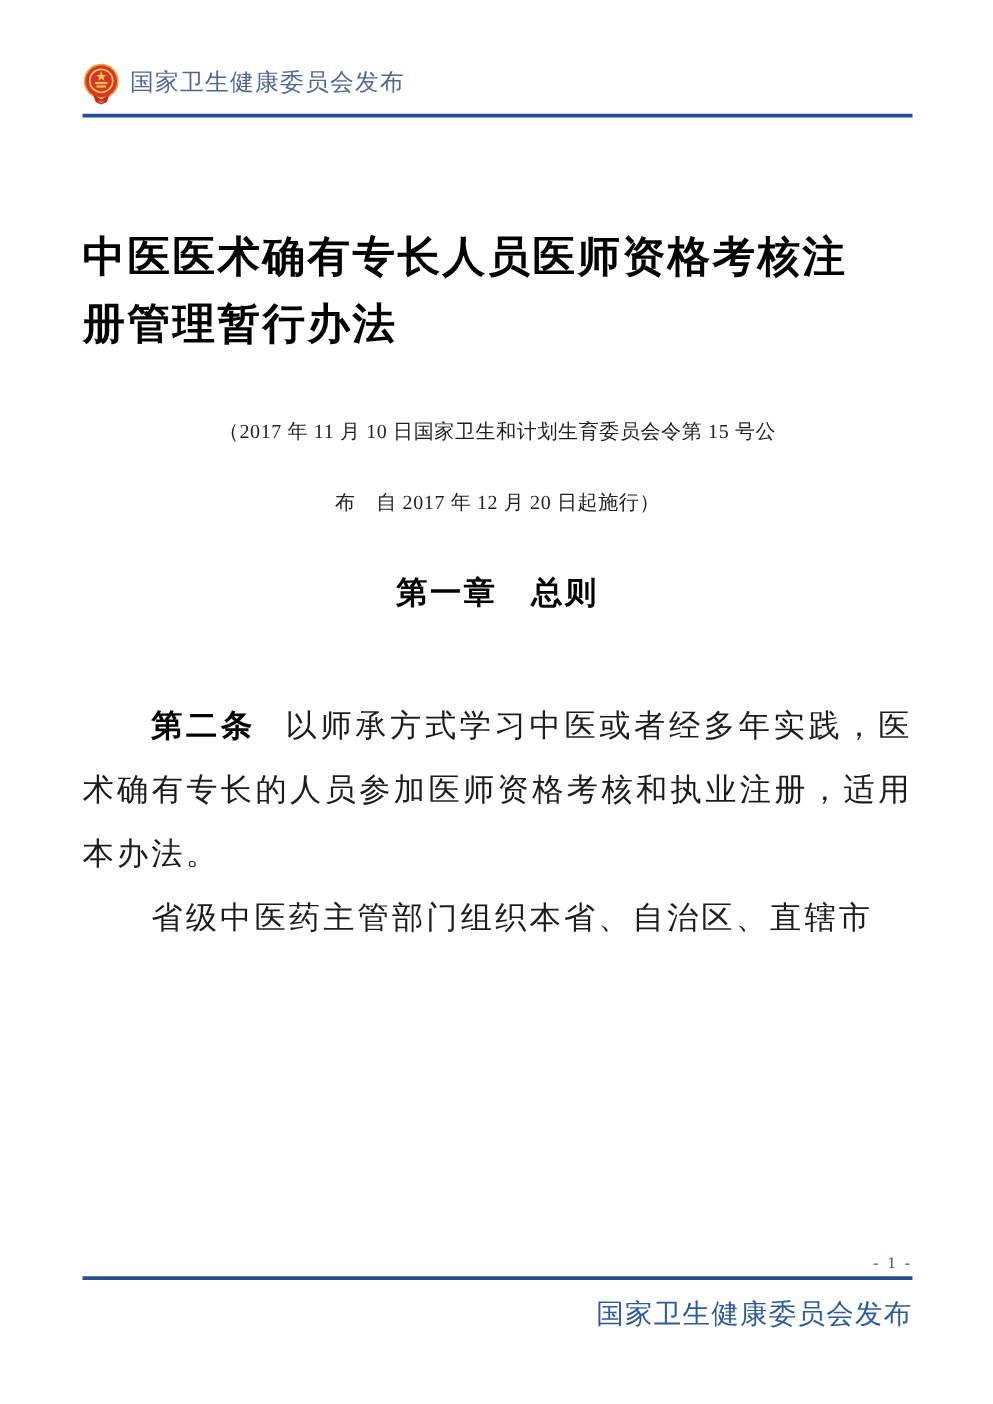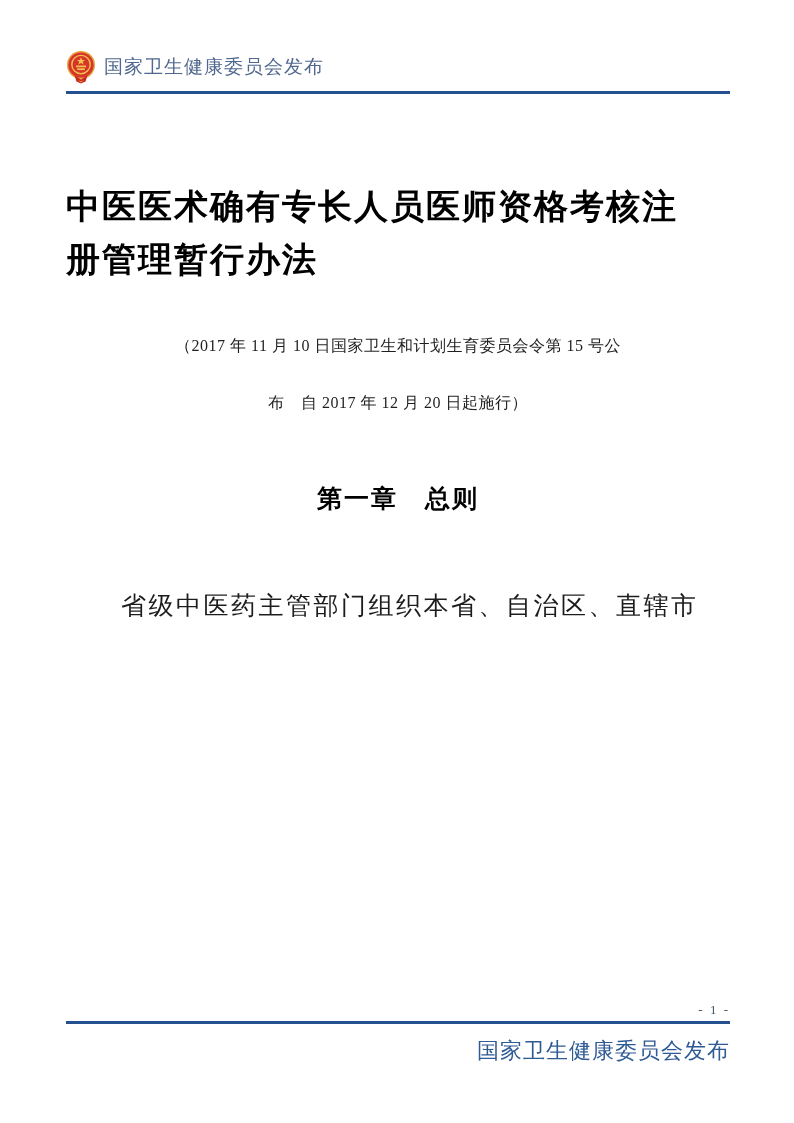--- a/index.html
+++ b/index.html
@@ -65,21 +65,21 @@
   }
   .promulgation {
     margin-top: 31px;
     text-align: center;
     font-size: 16px;
     line-height: 57px;
     letter-spacing: 0.5px;
     color: #1f1f1f;
   }
   .chapter-heading {
-    margin-top: 51px;
+    margin-top: 27px;
     text-align: center;
     font-family: "Liberation Sans", "DejaVu Sans", sans-serif;
     font-weight: bold;
     font-size: 25px;
     line-height: 32px;
     letter-spacing: 2px;
     color: #000000;
   }
   .body-text {
     margin-top: 66px;
@@ -160,20 +160,23 @@
     <div class="promulgation">
       <div>（2017 年 11 月 10 日国家卫生和计划生育委员会令第 15 号公</div>
       <div>布　自 2017 年 12 月 20 日起施行）</div>
     </div>
 
     <div class="chapter-heading">第一章　总则</div>
 
     <div class="body-text">
 
 
+      <p class="clause">
+        <span class="clause-label">第二条</span><span>以师承方式学习中医或者经多年实践，医术确有专长的人员参加医师资格考核和执业注册，适用本办法。</span>
+      </p>
 
 
       <p class="clause">
         <span>省级中医药主管部门组织本省、自治区、直辖市</span>
       </p>
 
     </div>
   </div>
 
   <div class="footer">

